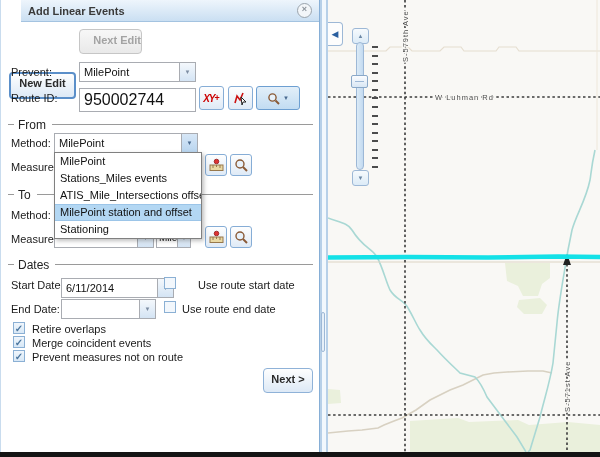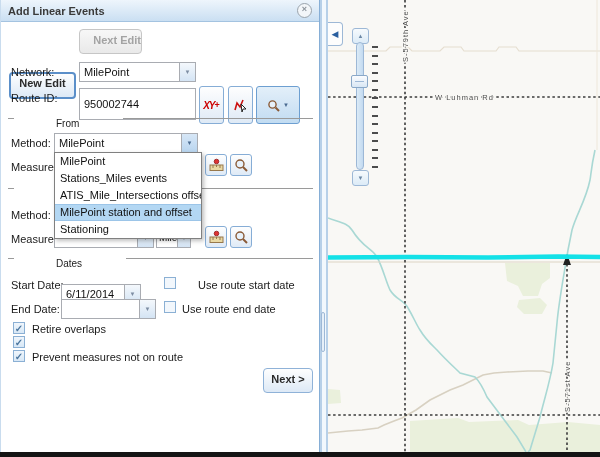--- a/index.html
+++ b/index.html
@@ -3,48 +3,48 @@
 <meta charset="utf-8">
 <style>
   html,body{margin:0;padding:0;}
   .win{position:relative;width:600px;height:457px;background:#fff;overflow:hidden;
        font-family:"Liberation Sans",sans-serif;-webkit-font-smoothing:antialiased;}
 
   
   .panel{position:absolute;left:0;top:0;width:320px;height:452px;background:#fff;
          border-right:1px solid #86aed6;border-left:1px solid #c9dcee;box-sizing:border-box;}
   .titlebar{height:21px;background:linear-gradient(#eef5fc,#cadff2);border-bottom:1px solid #a4c3e0;
-            display:flex;align-items:center;padding:0 7px;font-size:11px;font-weight:bold;color:#3a3a3a;}
+            display:flex;align-items:center;padding:0 7px;font-size:11px;font-weight:bold;color:#3a3a3a;margin-left:20px;}
   .close-btn{margin-left:auto;width:13px;height:13px;border:1px solid #9aa3ac;border-radius:50%;
              color:#8a929a;font-size:9px;line-height:11px;text-align:center;background:#f3f6f9;cursor:pointer;}
 
   .btn{position:absolute;height:23px;border-radius:4px;font-size:11px;font-weight:bold;color:#2a2a2a;
        background:linear-gradient(#fefefe,#dde9f6);border:1px solid #8fb2d8;text-align:center;line-height:21px;}
   .btn.primary{border:2px solid #5b8fc9;line-height:19px;margin-top:43px;}
   .btn.disabled{color:#a3a3a3;background:linear-gradient(#f7f7f7,#e9e9e9);border:1px solid #c6c6c6;font-weight:bold;text-align:right;}
 
   .lbl{position:absolute;font-size:11px;color:#1a1a1a;white-space:nowrap;}
 
   .sel{position:absolute;height:20px;background:#fff;border:1px solid #a9acb2;box-sizing:border-box;display:flex;}
   .sel .txt{flex:1;font-size:11px;line-height:18px;padding-left:4px;color:#111;overflow:hidden;white-space:nowrap;}
   .sel .arw{width:15px;border-left:1px solid #a9acb2;background:linear-gradient(#f4f8fc,#d4e4f4);
             color:#7d8da3;font-size:6px;display:flex;align-items:center;justify-content:center;}
   .sel .arw.active{background:linear-gradient(#d7e7f7,#b9d5ef);color:#4a6a90;}
-  .txtinput{position:absolute;height:32px;border:1px solid #a9acb2;box-sizing:border-box;font-size:11px;
+  .txtinput{position:absolute;height:24px;border:1px solid #a9acb2;box-sizing:border-box;font-size:16px;
             padding:0 4px;font-family:"Liberation Sans",sans-serif;color:#111;}
 
-  .ibtn{position:absolute;width:25px;height:38px;border:1px solid #86add6;border-radius:3px;
+  .ibtn{position:absolute;width:25px;height:24px;border:1px solid #86add6;border-radius:3px;
         background:linear-gradient(#fefefe,#dfeaf6);display:flex;align-items:center;justify-content:center;box-sizing:border-box;}
   .ibtn.small{width:22px;height:22px;}
   .ibtn.dd{width:44px;background:linear-gradient(#e3eff9,#c2dcf2);border-color:#6d9fd1;}
   .ibtn .dda{font-size:6px;color:#4a6a90;margin-left:3px;}
   .xy-label{color:#cc0000;font-weight:bold;font-size:10px;font-style:italic;letter-spacing:-1px;}
   .xy-plus{color:#cc0000;font-weight:bold;font-size:9px;vertical-align:sub;margin-left:0px;}
 
-  .legend{position:absolute;left:7px;right:6px;display:flex;align-items:flex-start;font-size:10px;color:#222;height:13px;gap:38px;}
+  .legend{position:absolute;left:7px;right:6px;display:flex;align-items:center;font-size:12px;color:#222;height:13px;}
   .legend::before{content:"";width:6px;height:1px;background:#9a9a9a;margin-right:4px;}
   .legend .ln{flex:1;height:1px;background:#9a9a9a;margin-left:6px;}
 
   .ddlist{position:absolute;left:53px;top:152px;width:146px;background:#fff;border:1px solid #808080;
           z-index:20;box-shadow:2px 2px 4px rgba(0,0,0,.25);}
   .ddlist .it{height:17px;line-height:17px;font-size:11px;padding-left:5px;color:#111;white-space:nowrap;overflow:hidden;}
   .ddlist .it.selected{background:#b3d7f3;border-top:1px solid #9cc5e8;border-bottom:1px solid #9cc5e8;height:15px;line-height:15px;}
 
   .cb{position:absolute;width:12px;height:12px;border:1px solid #8bb0d4;background:linear-gradient(#f0f6fc,#d8e8f6);
       font-size:10px;line-height:11px;text-align:center;color:#4a759e;font-weight:bold;box-sizing:border-box;}
@@ -82,21 +82,21 @@
 
   <div class="panel">
     <div class="titlebar">
       <span>Add Linear Events</span>
       <span class="close-btn">×</span>
     </div>
 
     <div class="btn primary" style="left:8px;top:29px;width:63px;">New Edit</div>
     <div class="btn disabled" style="left:78px;top:29px;width:61px;">Next Edit</div>
 
-    <div class="lbl" style="left:10px;top:66px;">Network:</div>
+    <div class="lbl" style="left:10px;top:66px;">Prevent:</div>
     <div class="sel" style="left:78px;top:62px;width:117px;">
       <span class="txt">MilePoint</span>
       <span class="arw">▼</span>
     </div>
 
     <div class="lbl" style="left:10px;top:92px;">Route ID:</div>
     <input class="txtinput" style="left: 78px; top: 88px; width: 117px;" value="950002744">
     <div class="ibtn" style="left:198px;top:86px;">
       <span class="xy-label">XY</span>
         <span class="xy-plus">+</span>
@@ -177,38 +177,39 @@
       <div class="it">ATIS_Mile_Intersections offset</div>
       <div class="it selected">MilePoint station and offset</div>
       <div class="it">Stationing</div>
     </div>
 
     <div class="legend" style="top:258px;">
       <span>Dates</span>
         <span class="ln"></span>
     </div>
     <div class="lbl" style="left:10px;top:279px;">Start Date:</div>
-    <div class="sel" style="left:60px;top:284px;width:80px;">
+    <div class="sel" style="left:60px;top:278px;width:113px;">
       <span class="txt">6/11/2014</span>
       <span class="arw">▼</span>
     </div>
     <div class="cb" style="left:163px;top:277px;background:#f2f7fc;"></div>
     <div class="lbl" style="left:181px;top:279px;margin-left:16px;">Use route start date</div>
 
     <div class="lbl" style="left:10px;top:303px;">End Date:</div>
     <div class="sel" style="left:60px;top:299px;width:95px;">
       <span class="txt"></span>
       <span class="arw">▼</span>
     </div>
     <div class="cb" style="left:163px;top:301px;background:#f2f7fc;"></div>
     <div class="lbl" style="left:181px;top:303px;">Use route end date</div>
 
     <div class="cb" style="left:12px;top:322px;">✓</div>
     <div class="lbl" style="left:31px;top:323px;">Retire overlaps</div>
     <div class="cb" style="left:12px;top:336px;">✓</div>
+    <div class="lbl" style="left:31px;top:337px;">Merge coincident events</div>
     <div class="cb" style="left:12px;top:350px;">✓</div>
     <div class="lbl" style="left:31px;top:351px;">Prevent measures not on route</div>
 
     <div class="btn" style="left:262px;top:368px;width:48px;">Next &gt;</div>
   </div>
 
   <div class="split">
     <div class="grip"></div>
   </div>
 

